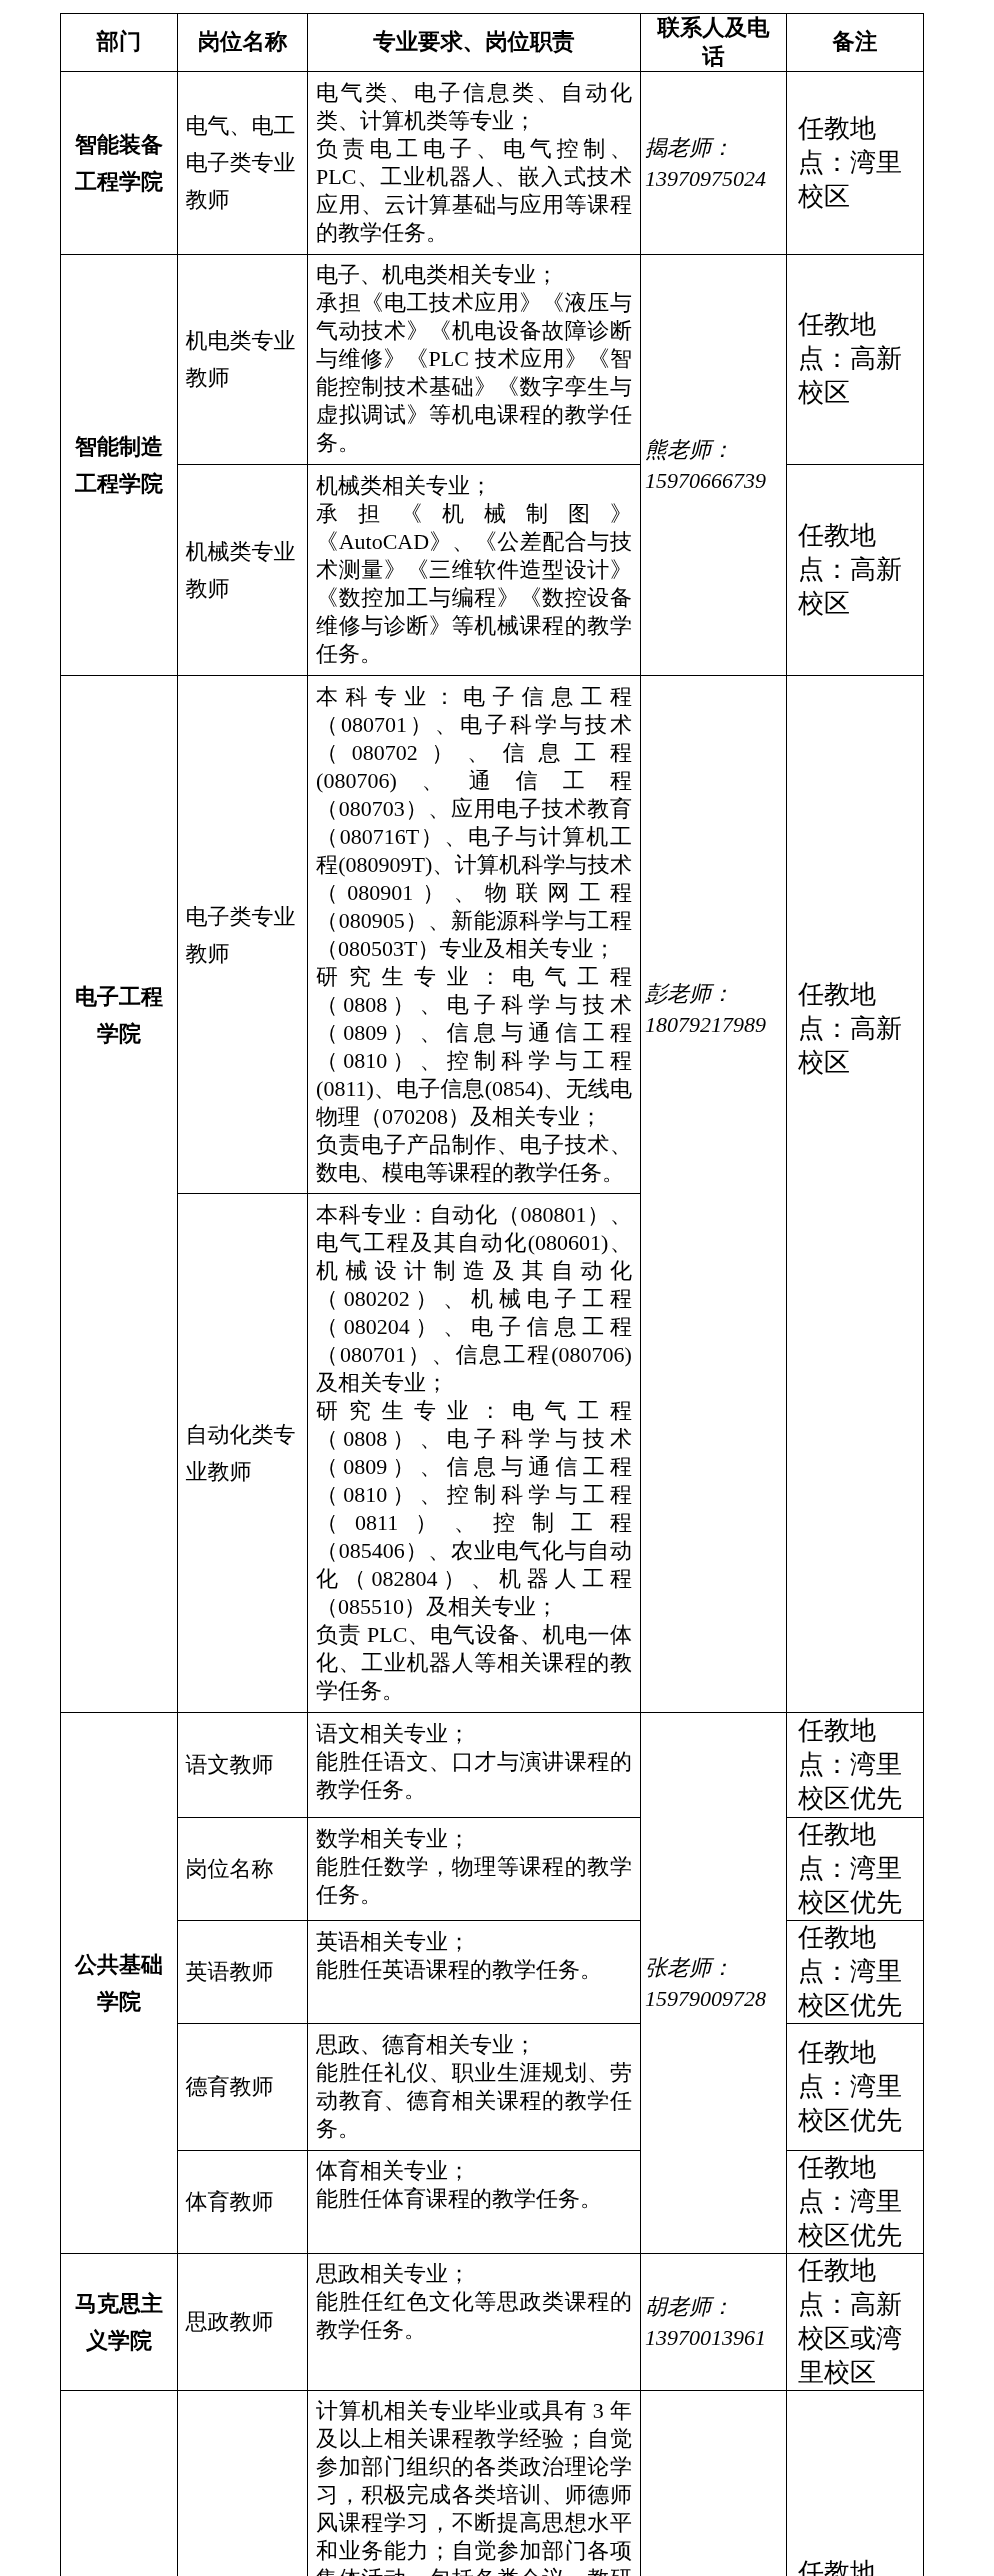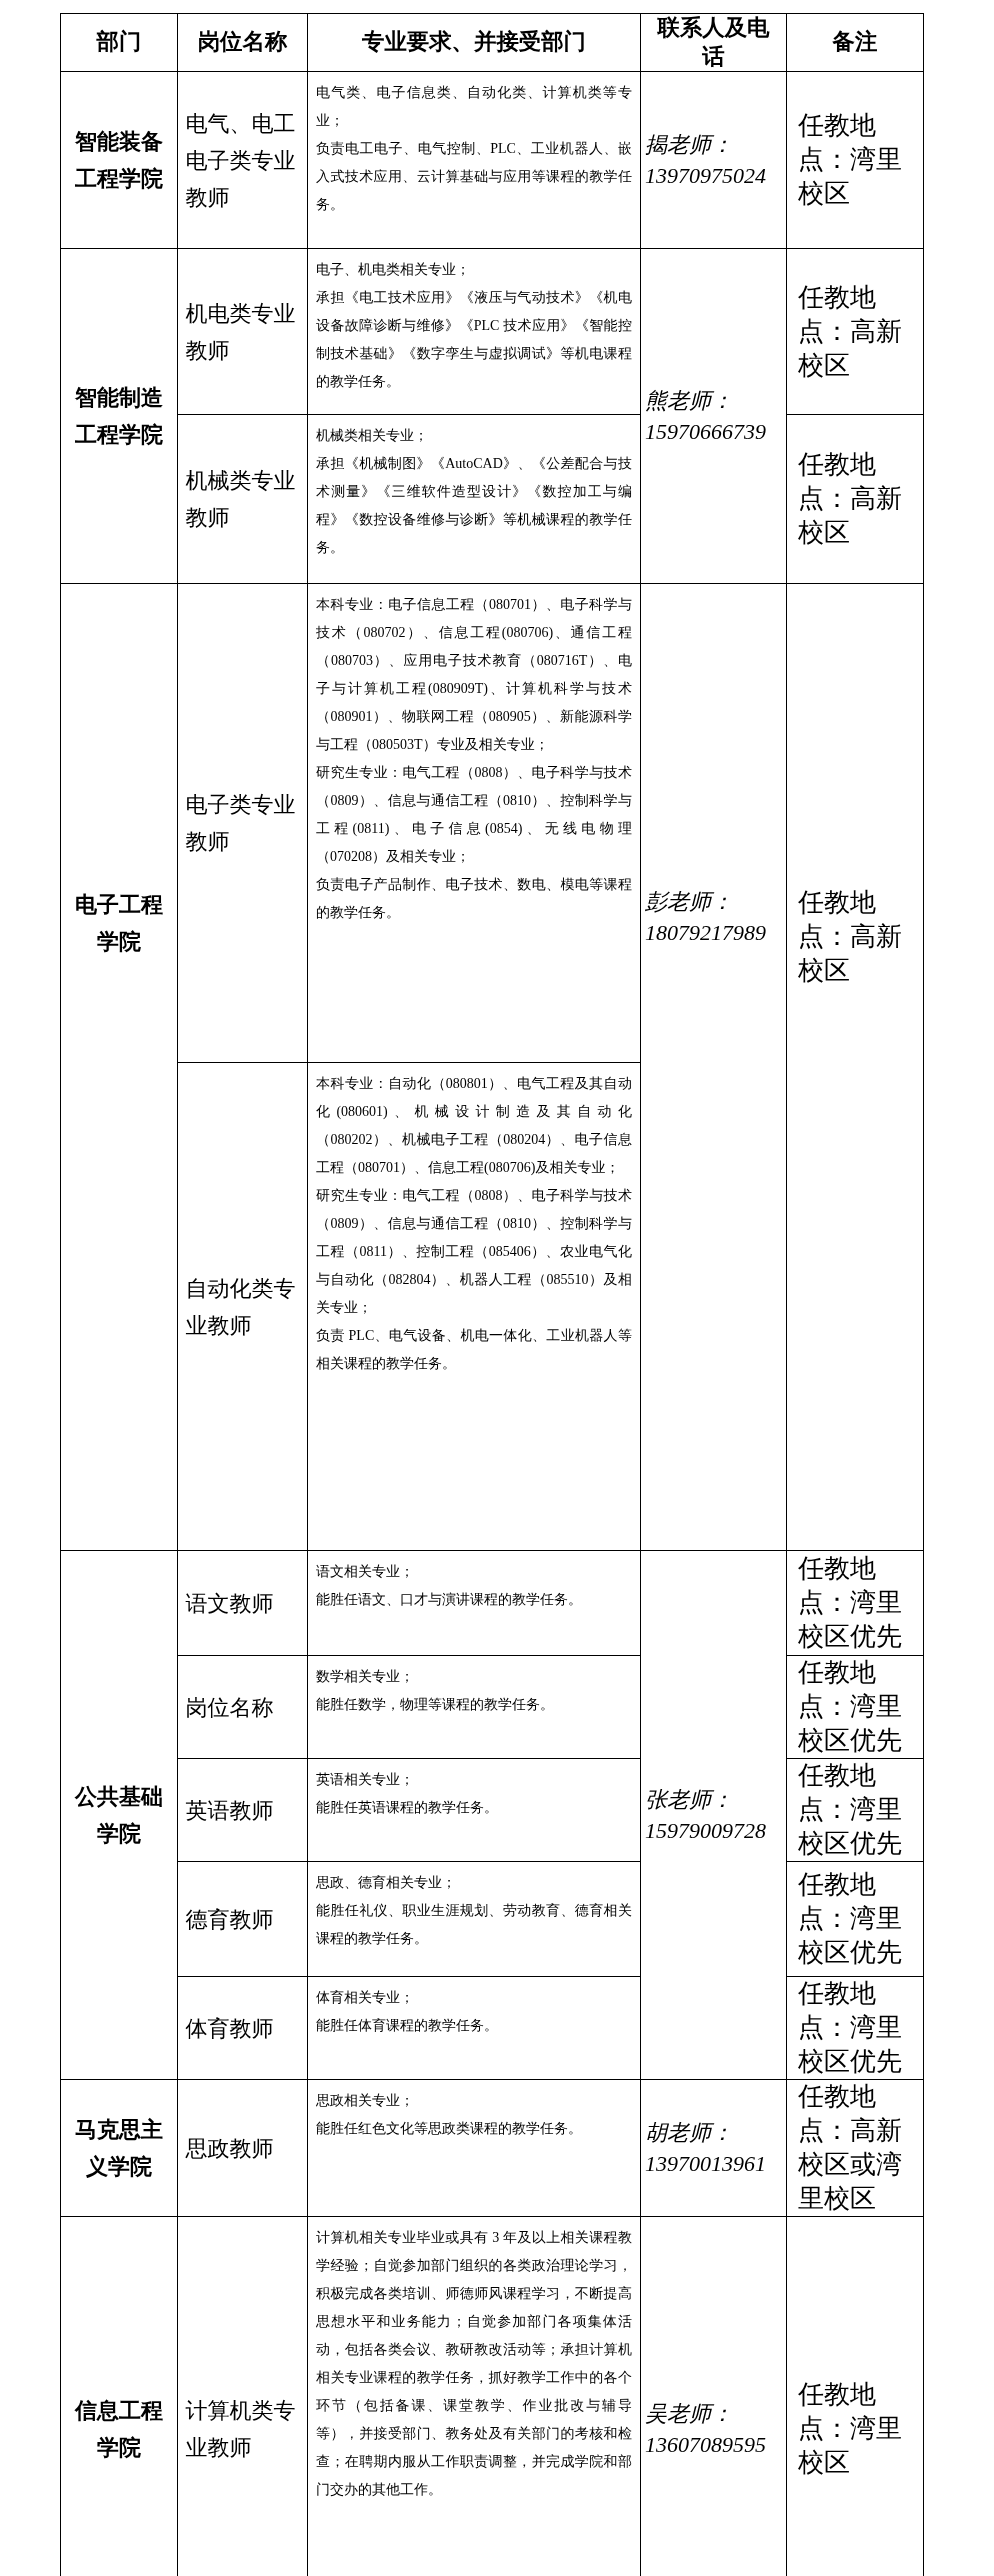--- a/index.html
+++ b/index.html
@@ -44,21 +44,21 @@
     font-weight: bold;
   }
   td.pos {
     font-size: 22px;
     line-height: 37px;
     text-align: left;
     vertical-align: middle;
     padding: 0 7.5px;
   }
   td.req {
-    font-size: 14px;
+    font-size: 22px;
     line-height: 28px;
     text-align: justify;
     vertical-align: top;
     padding: 6.8px 8.1px;
     white-space: pre-wrap;
     overflow-wrap: break-word;
   }
   td.contact {
     font-size: 22px;
     line-height: 31px;
@@ -87,21 +87,21 @@
     <col style="width:117px">
     <col style="width:130px">
     <col style="width:333px">
     <col style="width:146px">
     <col style="width:137px">
   </colgroup>
   <thead>
     <tr style="height:57px">
       <th class="hdr">部门</th>
       <th class="hdr">岗位名称</th>
-      <th class="hdr">专业要求、并接受部门</th>
+      <th class="hdr">专业要求、岗位职责</th>
       <th class="hdr">联系人及电话</th>
       <th class="hdr">备注</th>
     </tr>
   </thead>
   <tbody>
     <tr style="height:177px">
       <td class="dept">智能装备工程学院</td>
       <td class="pos">电气、电工电子类专业教师</td>
       <td class="req">电气类、电子信息类、自动化类、计算机类等专业；
 负责电工电子、电气控制、PLC、工业机器人、嵌入式技术应用、云计算基础与应用等课程的教学任务。</td>

